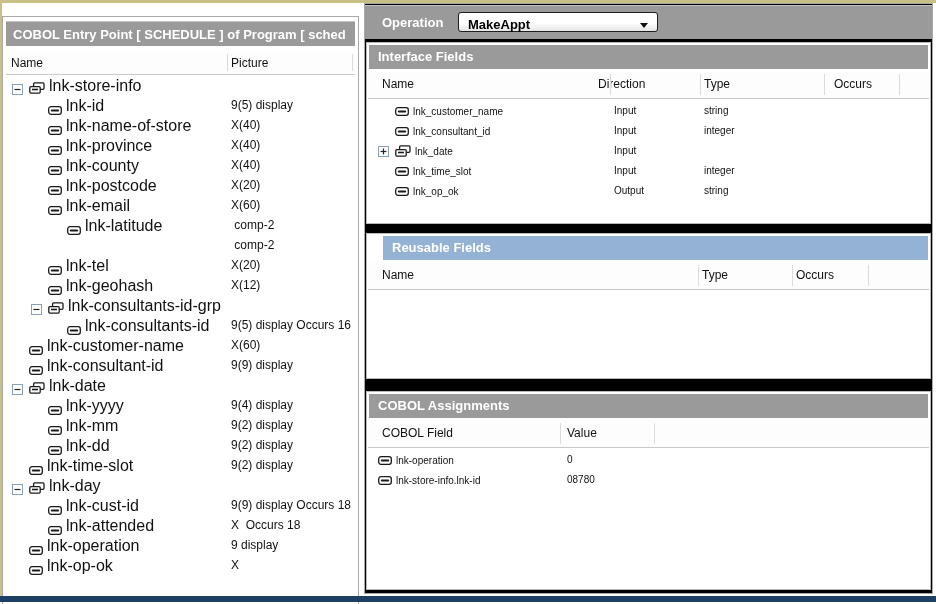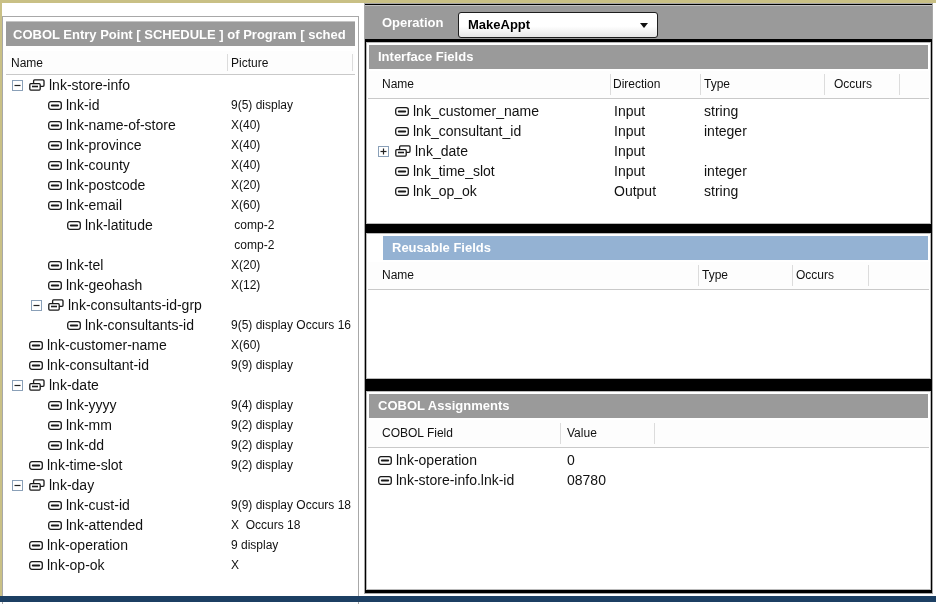--- a/index.html
+++ b/index.html
@@ -17,45 +17,45 @@
   .lp-title{position:absolute;left:3px;right:3px;top:4px;height:25px;background:var(--gray);
     border-top:1px solid #c4c4c4;color:#fff;font-weight:bold;font-size:13px;line-height:25px;
     padding-left:7px;white-space:nowrap;overflow:hidden;box-sizing:border-box;}
   .lp-header{position:absolute;left:3px;right:3px;top:34px;height:23px;border-bottom:1px solid var(--grid);
     font-size:12px;background:#fdfdfd;}
   .lp-header .h-name{position:absolute;left:5px;top:5px;}
   .lp-header .h-pic{position:absolute;left:225px;top:5px;text-align:center;}
   .lp-header .sep,.tbl-head .sep{position:absolute;top:3px;bottom:3px;width:1px;background:#dcdcdc;}
   .tree{position:absolute;left:3px;right:3px;top:58px;bottom:3px;overflow:hidden;}
   .trow{position:relative;height:20px;}
-  .trow .nm{position:absolute;left:0;top:0;height:20px;display:flex;align-items:center;font-size:14px;white-space:nowrap;}
+  .trow .nm{position:absolute;left:0;top:0;height:20px;display:flex;align-items:flex-end;font-size:16px;white-space:nowrap;}
   .trow .pic{position:absolute;left:225px;top:0;height:20px;line-height:20px;font-size:12px;white-space:pre;}
   .exp{width:11px;height:11px;flex:none;margin-right:6px;display:inline-flex;}
   .exp-sp{width:17px;flex:none;display:inline-block;}
   .ico{flex:none;margin-right:4px;display:inline-flex;align-items:center;}
 
   
   .right-panel{position:absolute;left:364px;top:3px;width:569px;height:591px;background:#000000;
     border:1px solid var(--pborder);box-sizing:border-box;}
   .op-bar{position:absolute;left:0;right:0;top:1px;height:33px;background:var(--gray);border-top:1px solid #c2c2c2;}
   .op-label{position:absolute;left:17px;top:9px;color:#fff;font-weight:bold;font-size:13px;}
-  .dropdown{position:absolute;left:93px;top:6px;width:200px;height:26px;box-sizing:border-box;
+  .dropdown{position:absolute;left:93px;top:6px;width:200px;height:20px;box-sizing:border-box;
     background:linear-gradient(#ffffff 55%,#e6e6e6);border:1px solid #1e1e1e;border-radius:3px;cursor:default;}
   .dropdown .val{position:absolute;left:9px;top:4px;font-weight:bold;font-size:13px;color:#000;}
   .dd-arrow{position:absolute;right:9px;top:10px;width:0;height:0;
     border-left:4.5px solid transparent;border-right:4.5px solid transparent;border-top:5px solid #111;}
 
   .section{position:absolute;left:1px;right:1px;border:1px solid #b9b9b9;background:#fff;box-sizing:border-box;}
   .sec-head{margin:2px;height:24px;color:#fff;font-weight:bold;font-size:13px;line-height:24px;padding-left:9px;}
   .sec-head.gray{background:var(--gray);}
   .sec-head.blue{background:var(--blue);margin-left:16px;}
   .tbl-head{position:relative;height:27px;border-bottom:1px solid var(--grid);font-size:12px;background:#fdfdfd;margin:0 1px;}
   .tbl-head span{position:absolute;bottom:7px;}
   .rows{position:relative;margin:2px 1px 0 1px;}
-  .rrow{position:relative;height:20px;font-size:14px;}
+  .rrow{position:relative;height:20px;font-size:10px;}
   .rrow .nm{position:absolute;left:0;top:0;height:20px;display:flex;align-items:center;white-space:nowrap;}
   .rrow .c{position:absolute;top:0;height:20px;line-height:20px;white-space:pre;}
 
   #sec-interface{top:38px;height:182px;}
   #sec-reusable{top:229px;height:146px;}
   #sec-cobol{top:387px;height:199px;}
 </style>
 </head>
 <body>
 
@@ -419,21 +419,21 @@
     <div class="dropdown">
       <span class="val">MakeAppt</span>
       <span class="dd-arrow"></span>
     </div>
   </div>
 
   <div class="section" id="sec-interface">
     <div class="sec-head gray">Interface Fields</div>
     <div class="tbl-head">
       <span style="left:14px;">Name</span>
-      <span style="left:245px;">Direction</span>
+      <span style="left:230px;">Direction</span>
       <span style="left:336px;">Type</span>
       <span style="left:466px;">Occurs</span>
       <span class="sep" style="left:242px;"></span>
       <span class="sep" style="left:332px;"></span>
       <span class="sep" style="left:456px;"></span>
       <span class="sep" style="left:531px;"></span>
     </div>
     <div class="rows">
         <div class="rrow">
           <div class="nm" style="padding-left:10px">

